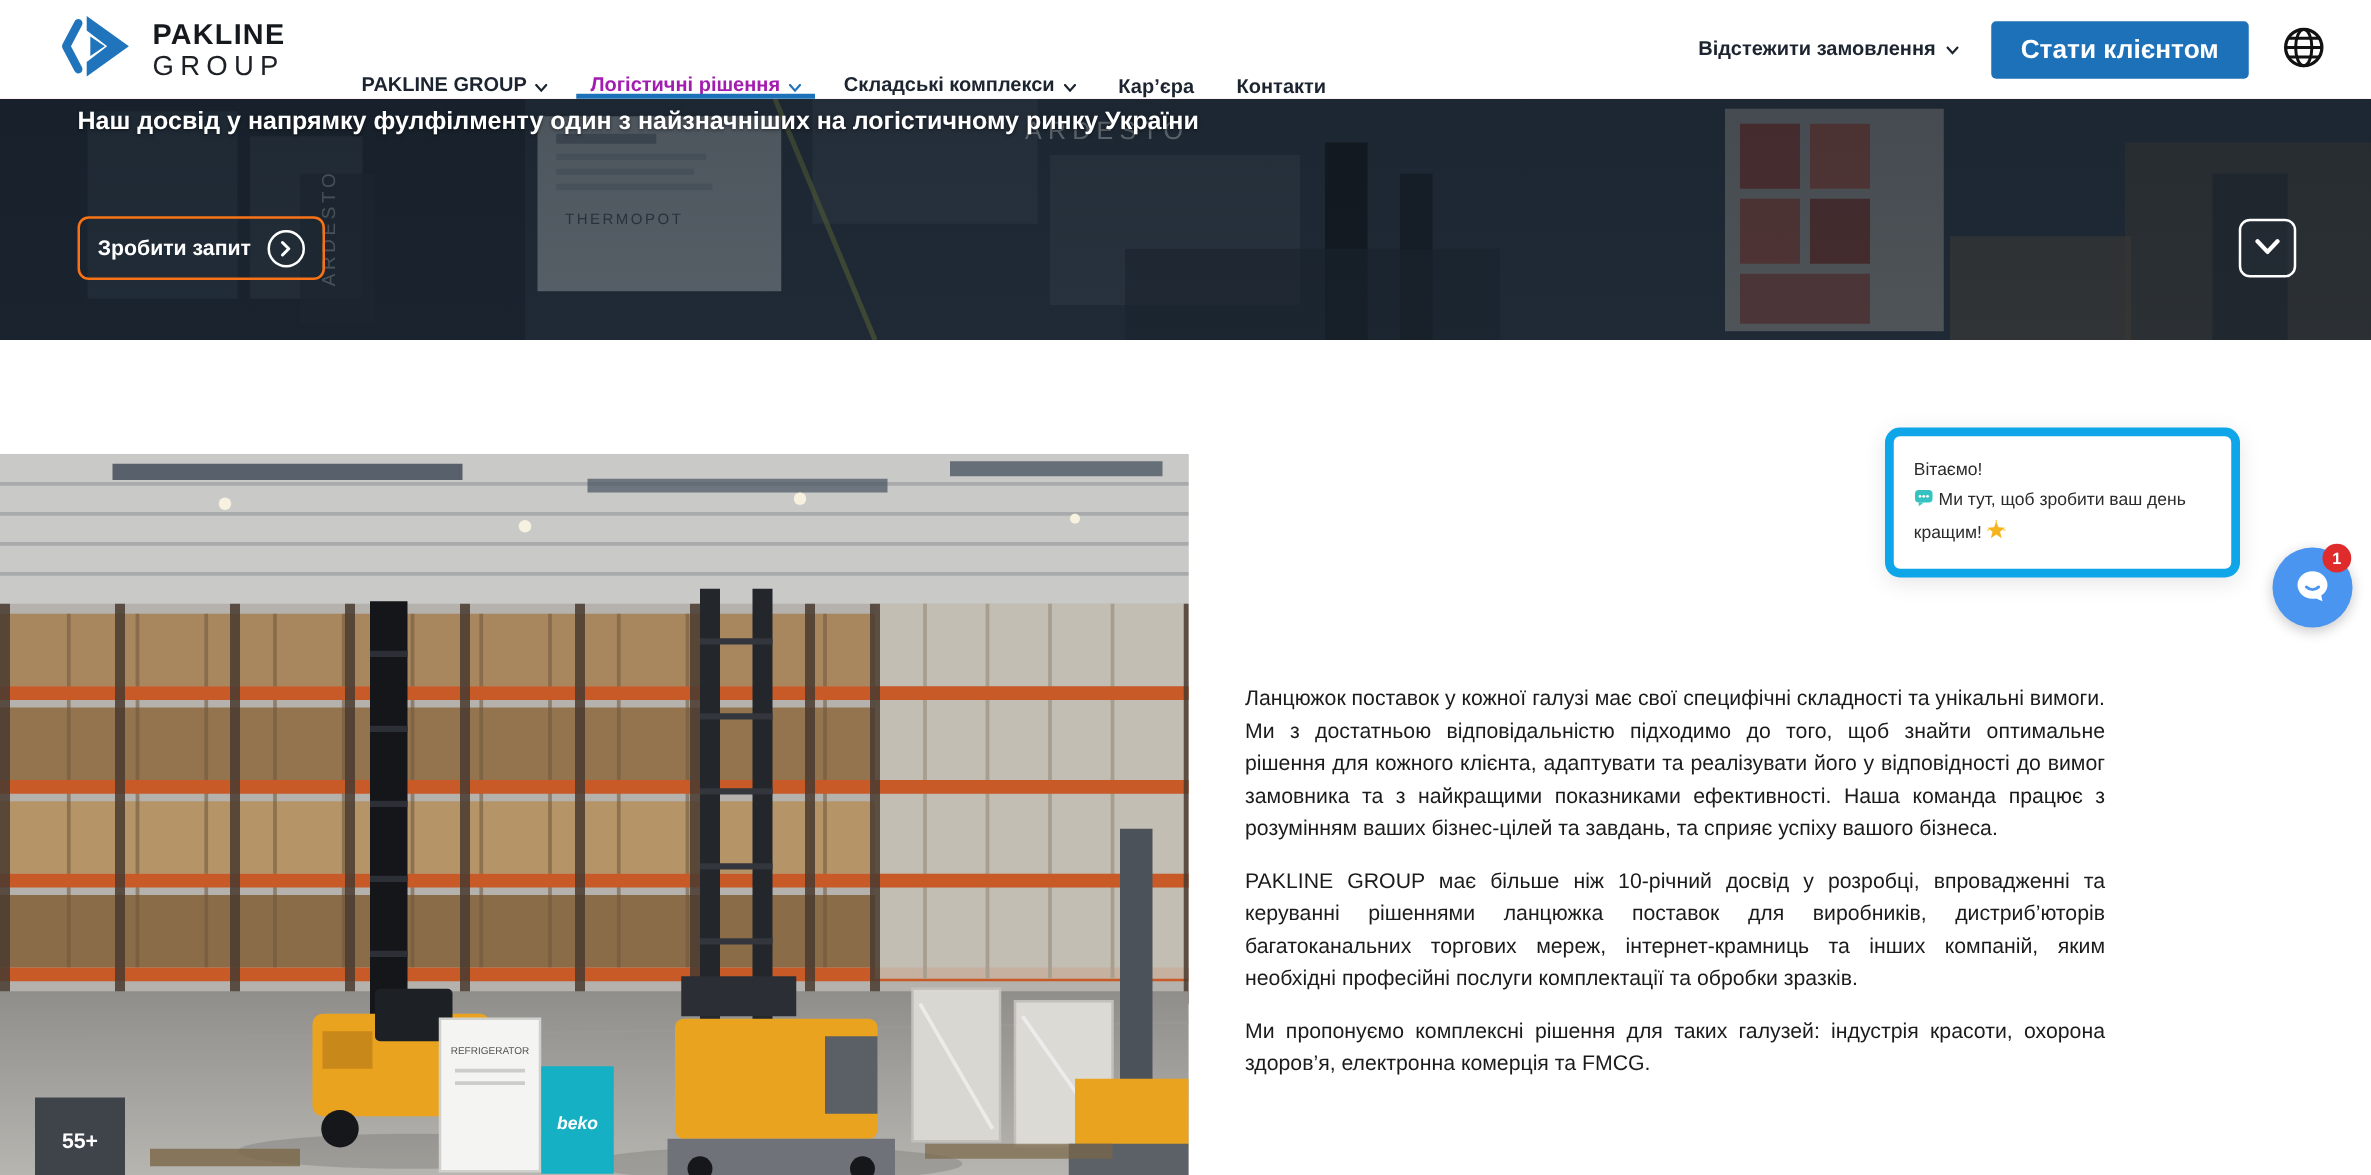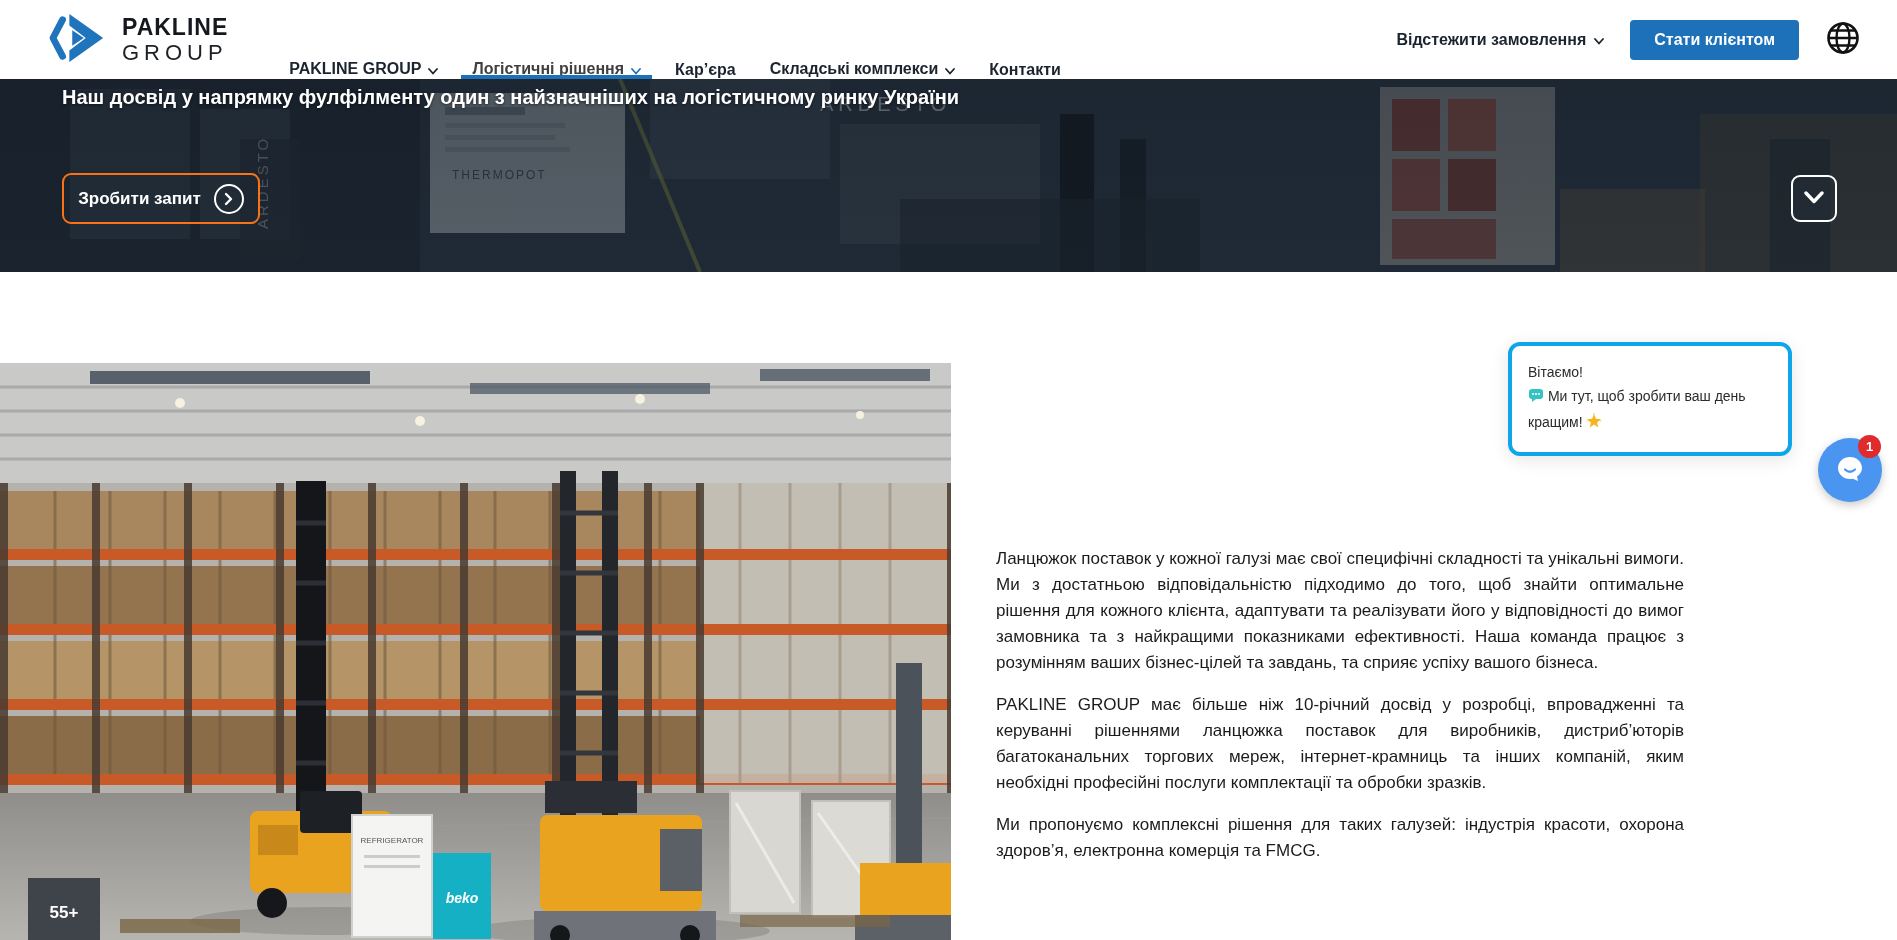--- a/index.html
+++ b/index.html
@@ -17,29 +17,29 @@
   .logo { display:flex; align-items:center; gap:12px; margin-left:48px; }
   .logo-text { display:flex; flex-direction:column; line-height:1; }
   .logo-line1 { font-size:23px; font-weight:800; letter-spacing:1px; color:#15181d; }
   .logo-line2 { font-size:22px; font-weight:400; letter-spacing:5px; color:#1d2025; margin-top:3px; }
   .nav { display:flex; align-items:flex-end; margin-left:44px; }
   .nav-item {
     position:relative; display:flex; align-items:center; gap:7px;
     padding:0 17px; cursor:pointer; font-size:16px; font-weight:700; color:#1c2430;
   }
   .nav-item .chev { margin-top:3px; }
-  .nav-item.active { color:#404040; }
+  .nav-item.active { color:#a21caf; }
   .nav-item.active::after {
     content:""; position:absolute; left:6px; right:6px; bottom:0; height:4px; background:#1d71b8;
   }
   .header-right { display:flex; align-items:center; gap:26px; margin-left:auto; margin-right:36px; }
   .track-order { display:flex; align-items:center; gap:8px; font-size:16px; font-weight:700; color:#1c2430; cursor:pointer; }
   .btn-client {
     background:#1d71b8; color:#ffffff; font-family:"Liberation Sans",sans-serif;
-    font-size:16px; font-weight:700; border:none; border-radius:4px;
+    font-size:21px; font-weight:700; border:none; border-radius:4px;
     padding:11px 24px; cursor:pointer;
   }
   .globe-btn { width:36px; height:36px; display:flex; align-items:center; justify-content:center; cursor:pointer; background:none; border:none; }
   
   .hero {
     position:absolute; top:79px; left:0; width:1897px; height:193px;
     background:#ef4444; overflow:hidden;
   }
   .hero-texture { position:absolute; inset:0; }
   .hero-overlay {
@@ -74,21 +74,21 @@
   .content-text {
     position:absolute; top:546px; left:996px; width:688px;
   }
   .content-text p {
     font-size:17px; line-height:26px; color:#1b1b1b;
     text-align:justify; margin:0 0 16px 0;
   }
   
   .chat-card {
     position:absolute; left:1508px; top:342px; width:284px; z-index:30;
-    background:#ffffff; border:4px solid #0ea5e9; border-radius:12px;
+    background:#ffffff; border:7px solid #0ea5e9; border-radius:12px;
     box-shadow:0 4px 18px rgba(0,0,0,.10);
     padding:14px 16px 16px; font-size:14px; line-height:24px; color:#2b2b2b;
   }
   .chat-card .em { display:inline-block; vertical-align:-2px; }
   .chat-fab {
     position:absolute; left:1818px; top:438px; width:64px; height:64px; z-index:31;
     background:#4a95f0; border:none; border-radius:50%;
     box-shadow:0 3px 10px rgba(0,0,0,.22); cursor:pointer;
     display:flex; align-items:center; justify-content:center;
   }
@@ -130,29 +130,29 @@
       </div>
       <div class="nav-item active">
         <span>Логістичні рішення</span>
         <span class="chev">
           <svg width="10" height="7" viewBox="0 0 10 7">
               <path d="M1 1 L5 5.5 L9 1" stroke="#2273b9" stroke-width="1.8" fill="none" stroke-linecap="round"></path>
             </svg>
         </span>
       </div>
       <div class="nav-item">
-        <span>Кар’єра</span>
-      </div>
-      <div class="nav-item">
         <span>Складські комплекси</span>
         <span class="chev">
           <svg width="10" height="7" viewBox="0 0 10 7">
               <path d="M1 1 L5 5.5 L9 1" stroke="#1c2430" stroke-width="1.8" fill="none" stroke-linecap="round"></path>
             </svg>
         </span>
+      </div>
+      <div class="nav-item">
+        <span>Кар’єра</span>
       </div>
       <div class="nav-item">
         <span>Контакти</span>
       </div>
     </nav>
 
     <div class="header-right">
       <div class="track-order">
         <span>Відстежити замовлення</span>
         <span>

